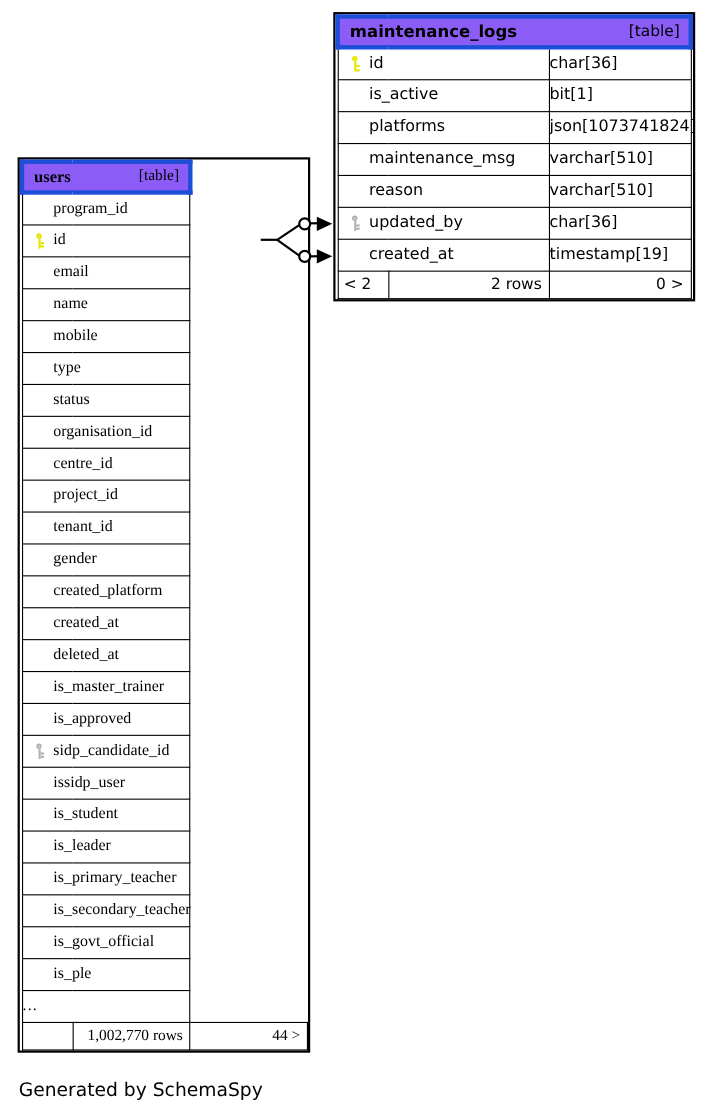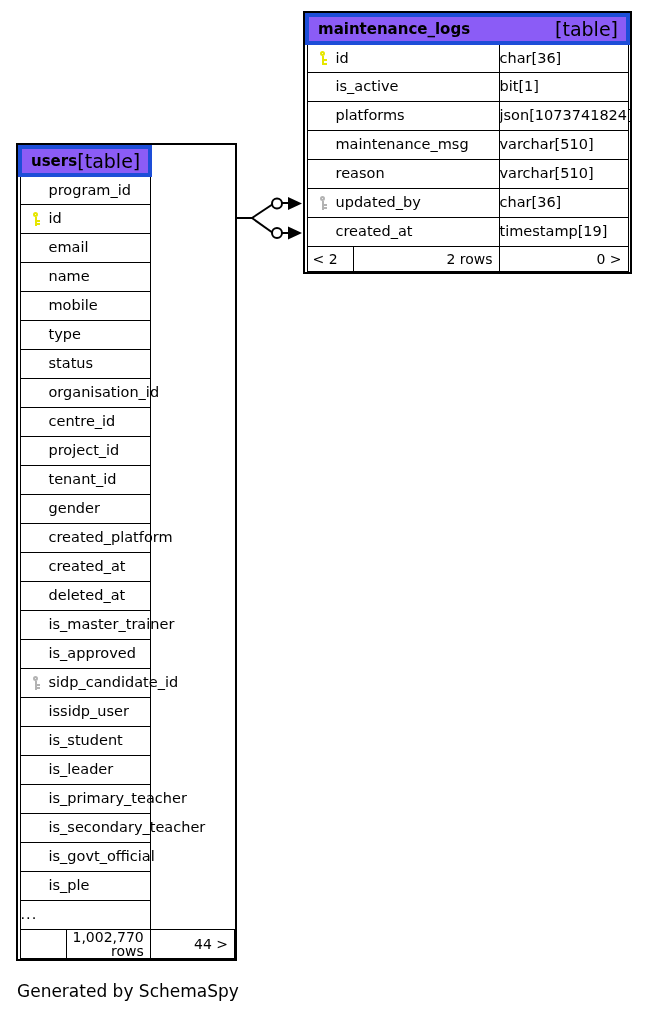--- a/index.html
+++ b/index.html
@@ -50,21 +50,21 @@
     display: flex;
     align-items: center;
     justify-content: space-between;
     padding: 0 8px 0 9px;
   }
   .tbl-name {
     font-weight: bold;
     font-size: 15px;
   }
   .tbl-tag {
-    font-size: 19px;
+    font-size: 14px;
   }
 
   
   .col-name {
     padding-left: 0;
   }
   .col-name-inner {
     display: flex;
     align-items: center;
     height: 100%;
@@ -153,21 +153,21 @@
   .caption {
     position: absolute;
     left: 17px;
     top: 981px;
     font-size: 17px;
   }
 </style>
 </head>
 <body>
 
-<div class="entity" id="entity-users" style="left:16px; top:143px; width:221px;">
+<div class="entity" id="entity-users" style="left:16px; top:143px; width:266px;font-family:Liberation Serif, serif;">
   <table class="entity-table">
     <colgroup>
         <col style="width:46px">
         <col>
       </colgroup>
     <tbody>
       <tr class="hdr">
         <td colspan="2">
           <div class="hdr-inner">
             <span class="tbl-name">users</span>

